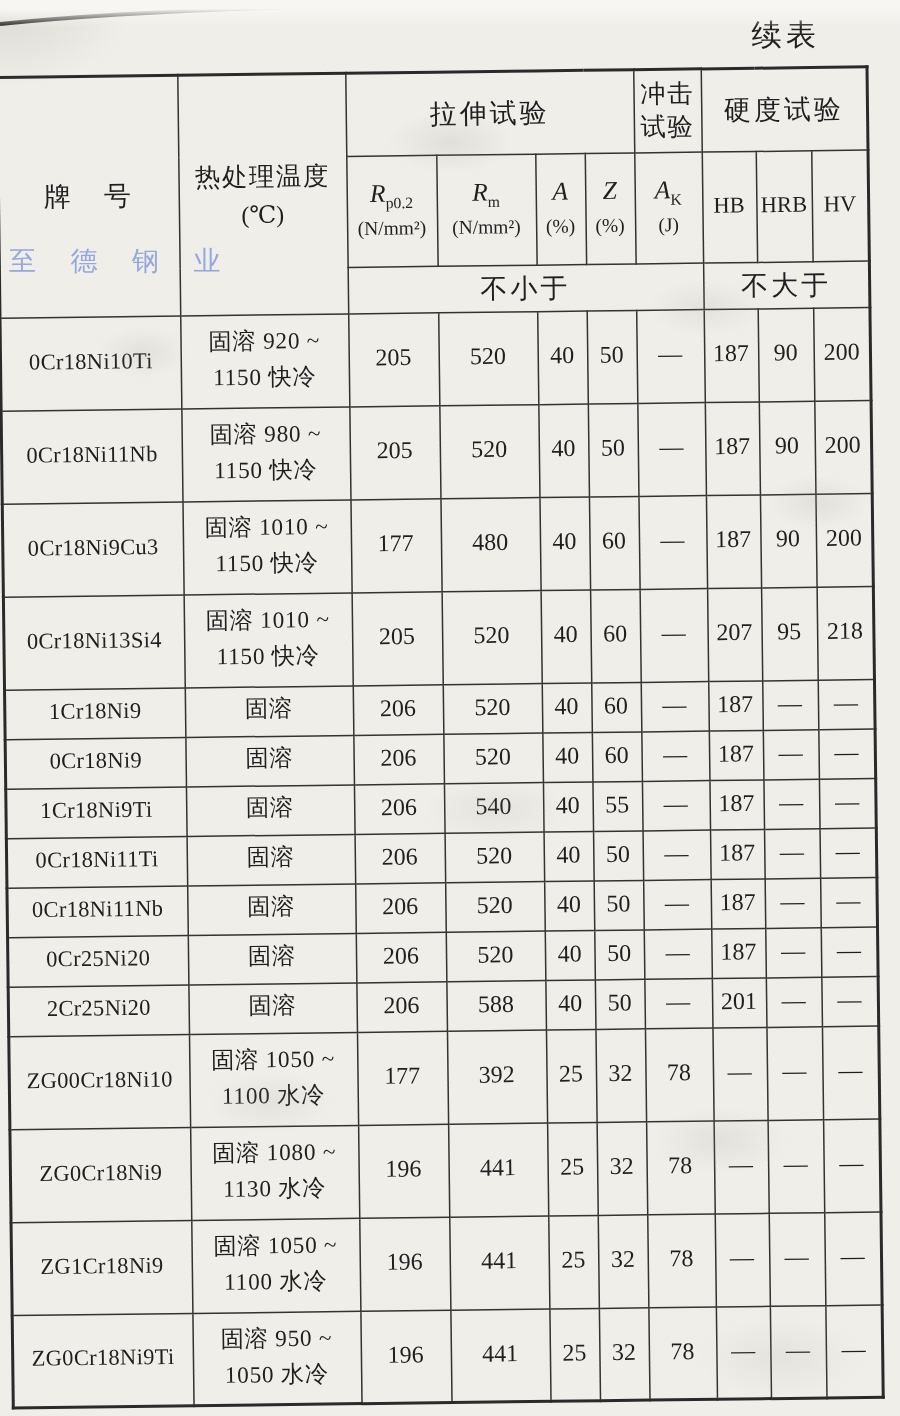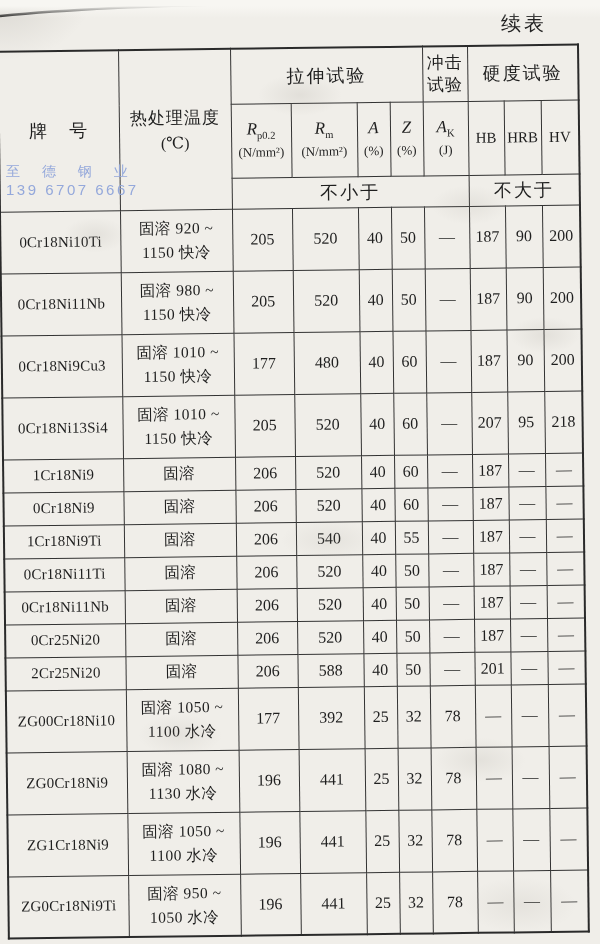--- a/index.html
+++ b/index.html
@@ -31,21 +31,21 @@
   .top-curve { position:absolute; top:0; left:0; z-index:2; }
   .continued-label {
     position:absolute; top:10px; left:501px;
     font-size:20px; letter-spacing:3px; color:#222; z-index:3;
   }
   .watermark {
     position:absolute; top:163px; left:6px; z-index:6;
     color:#94a8db; line-height:1.25; white-space:nowrap;
     font-family:"Liberation Sans","DejaVu Sans",sans-serif;
   }
-  .watermark .wm1 { font-size:14px; letter-spacing:9px; }
+  .watermark .wm1 { font-size:18px; letter-spacing:9px; }
   .watermark .wm2 { font-size:15px; letter-spacing:2.5px; }
 
   .table-wrap {
     position:absolute; top:47px; left:-3px; z-index:4;
     transform:rotate(-0.7deg); transform-origin:300px 0;
   }
   table.spec {
     border-collapse:collapse; table-layout:fixed; width:580px;
     border:2.2px solid #2a2a2a;
     background:transparent;
@@ -81,21 +81,20 @@
 <div class="paper-noise"></div>
 
 <svg class="top-curve" width="600" height="24">
   <path d="M0,16 C110,5 250,2 430,3" stroke="#1a1a1a" stroke-width="2.6" fill="none"></path>
 </svg>
 
 <div class="continued-label">续表</div>
 
 <div class="watermark">
   <div class="wm1">至 德 钢 业</div>
-  <div class="wm2">139 6707 6667</div>
 </div>
 
 <div class="table-wrap">
   <table class="spec">
     <colgroup>
       <col style="width:120px">
         <col style="width:112px">
       <col style="width:60px">
         <col style="width:66px">
       <col style="width:33px">

